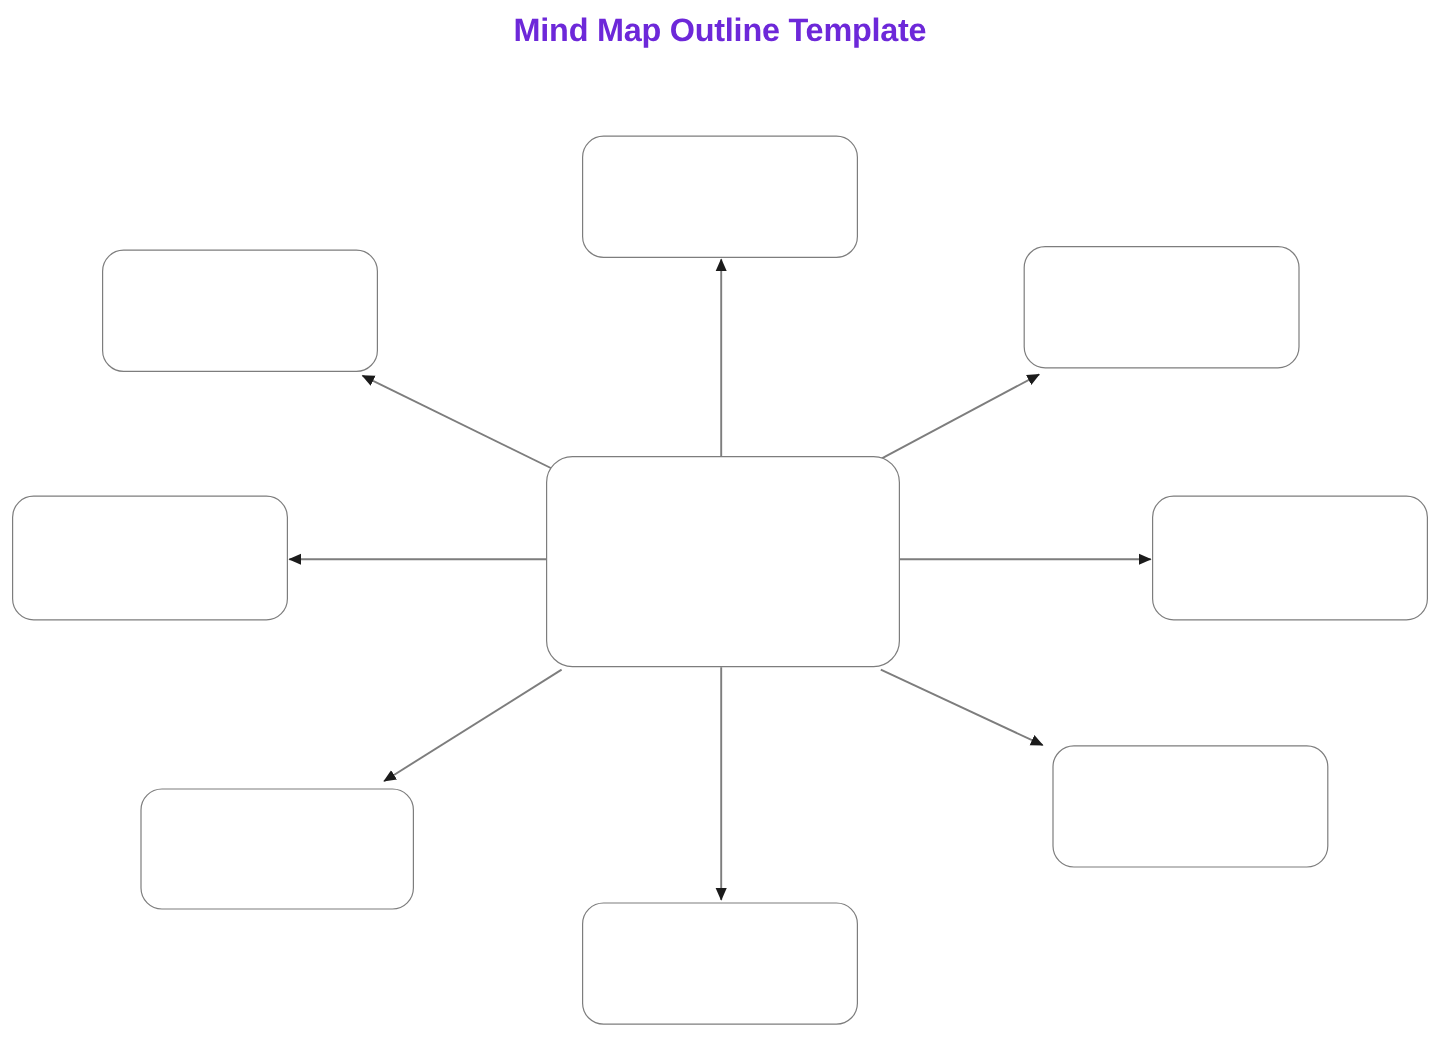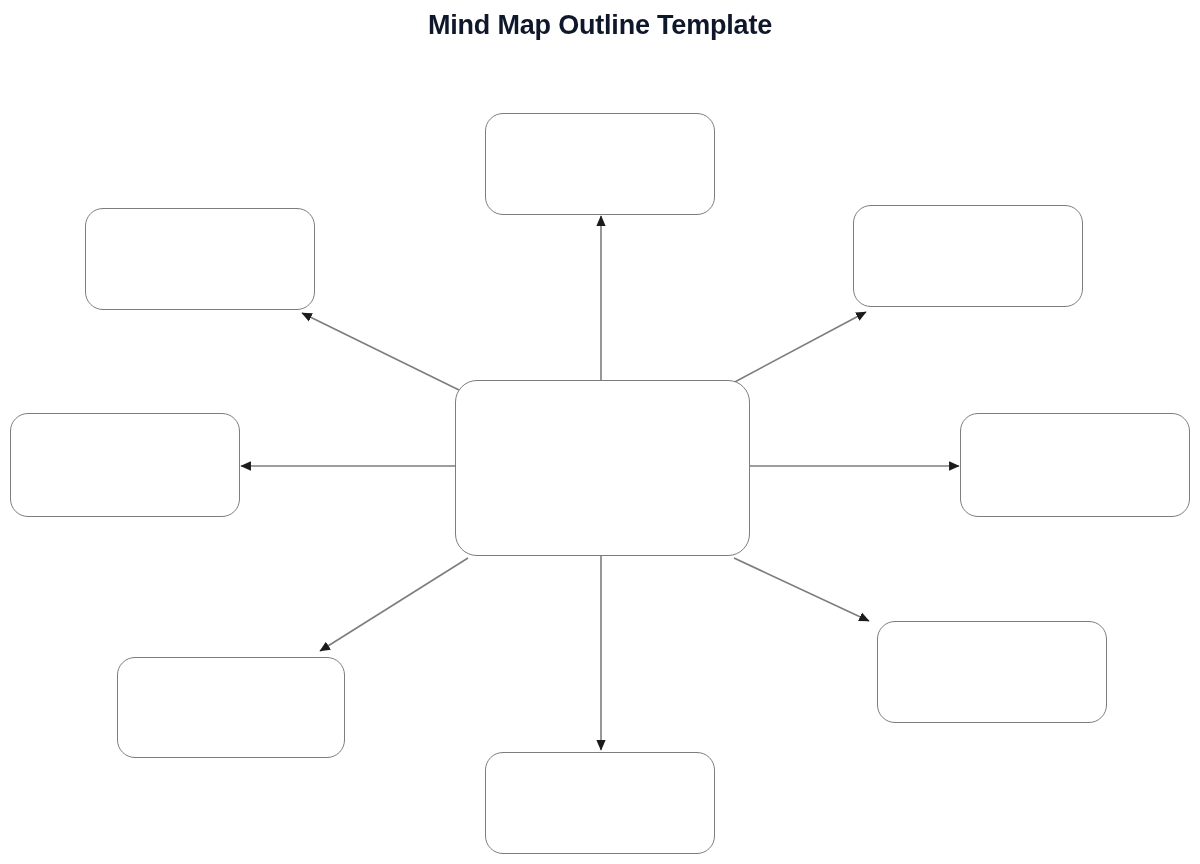--- a/index.html
+++ b/index.html
@@ -22,21 +22,21 @@
     background: #ffffff;
   }
   #diagram-title {
     position: absolute;
     left: 0;
     top: 10px;
     width: 1200px;
     text-align: center;
     font-size: 27px;
     font-weight: bold;
-    color: #0f172a;
+    color: #6d28d9;
     letter-spacing: -0.2px;
     font-family: "Liberation Sans", sans-serif;
   }
   #edge-layer {
     position: absolute;
     left: 0;
     top: 0;
     width: 1200px;
     height: 864px;
     pointer-events: none;

